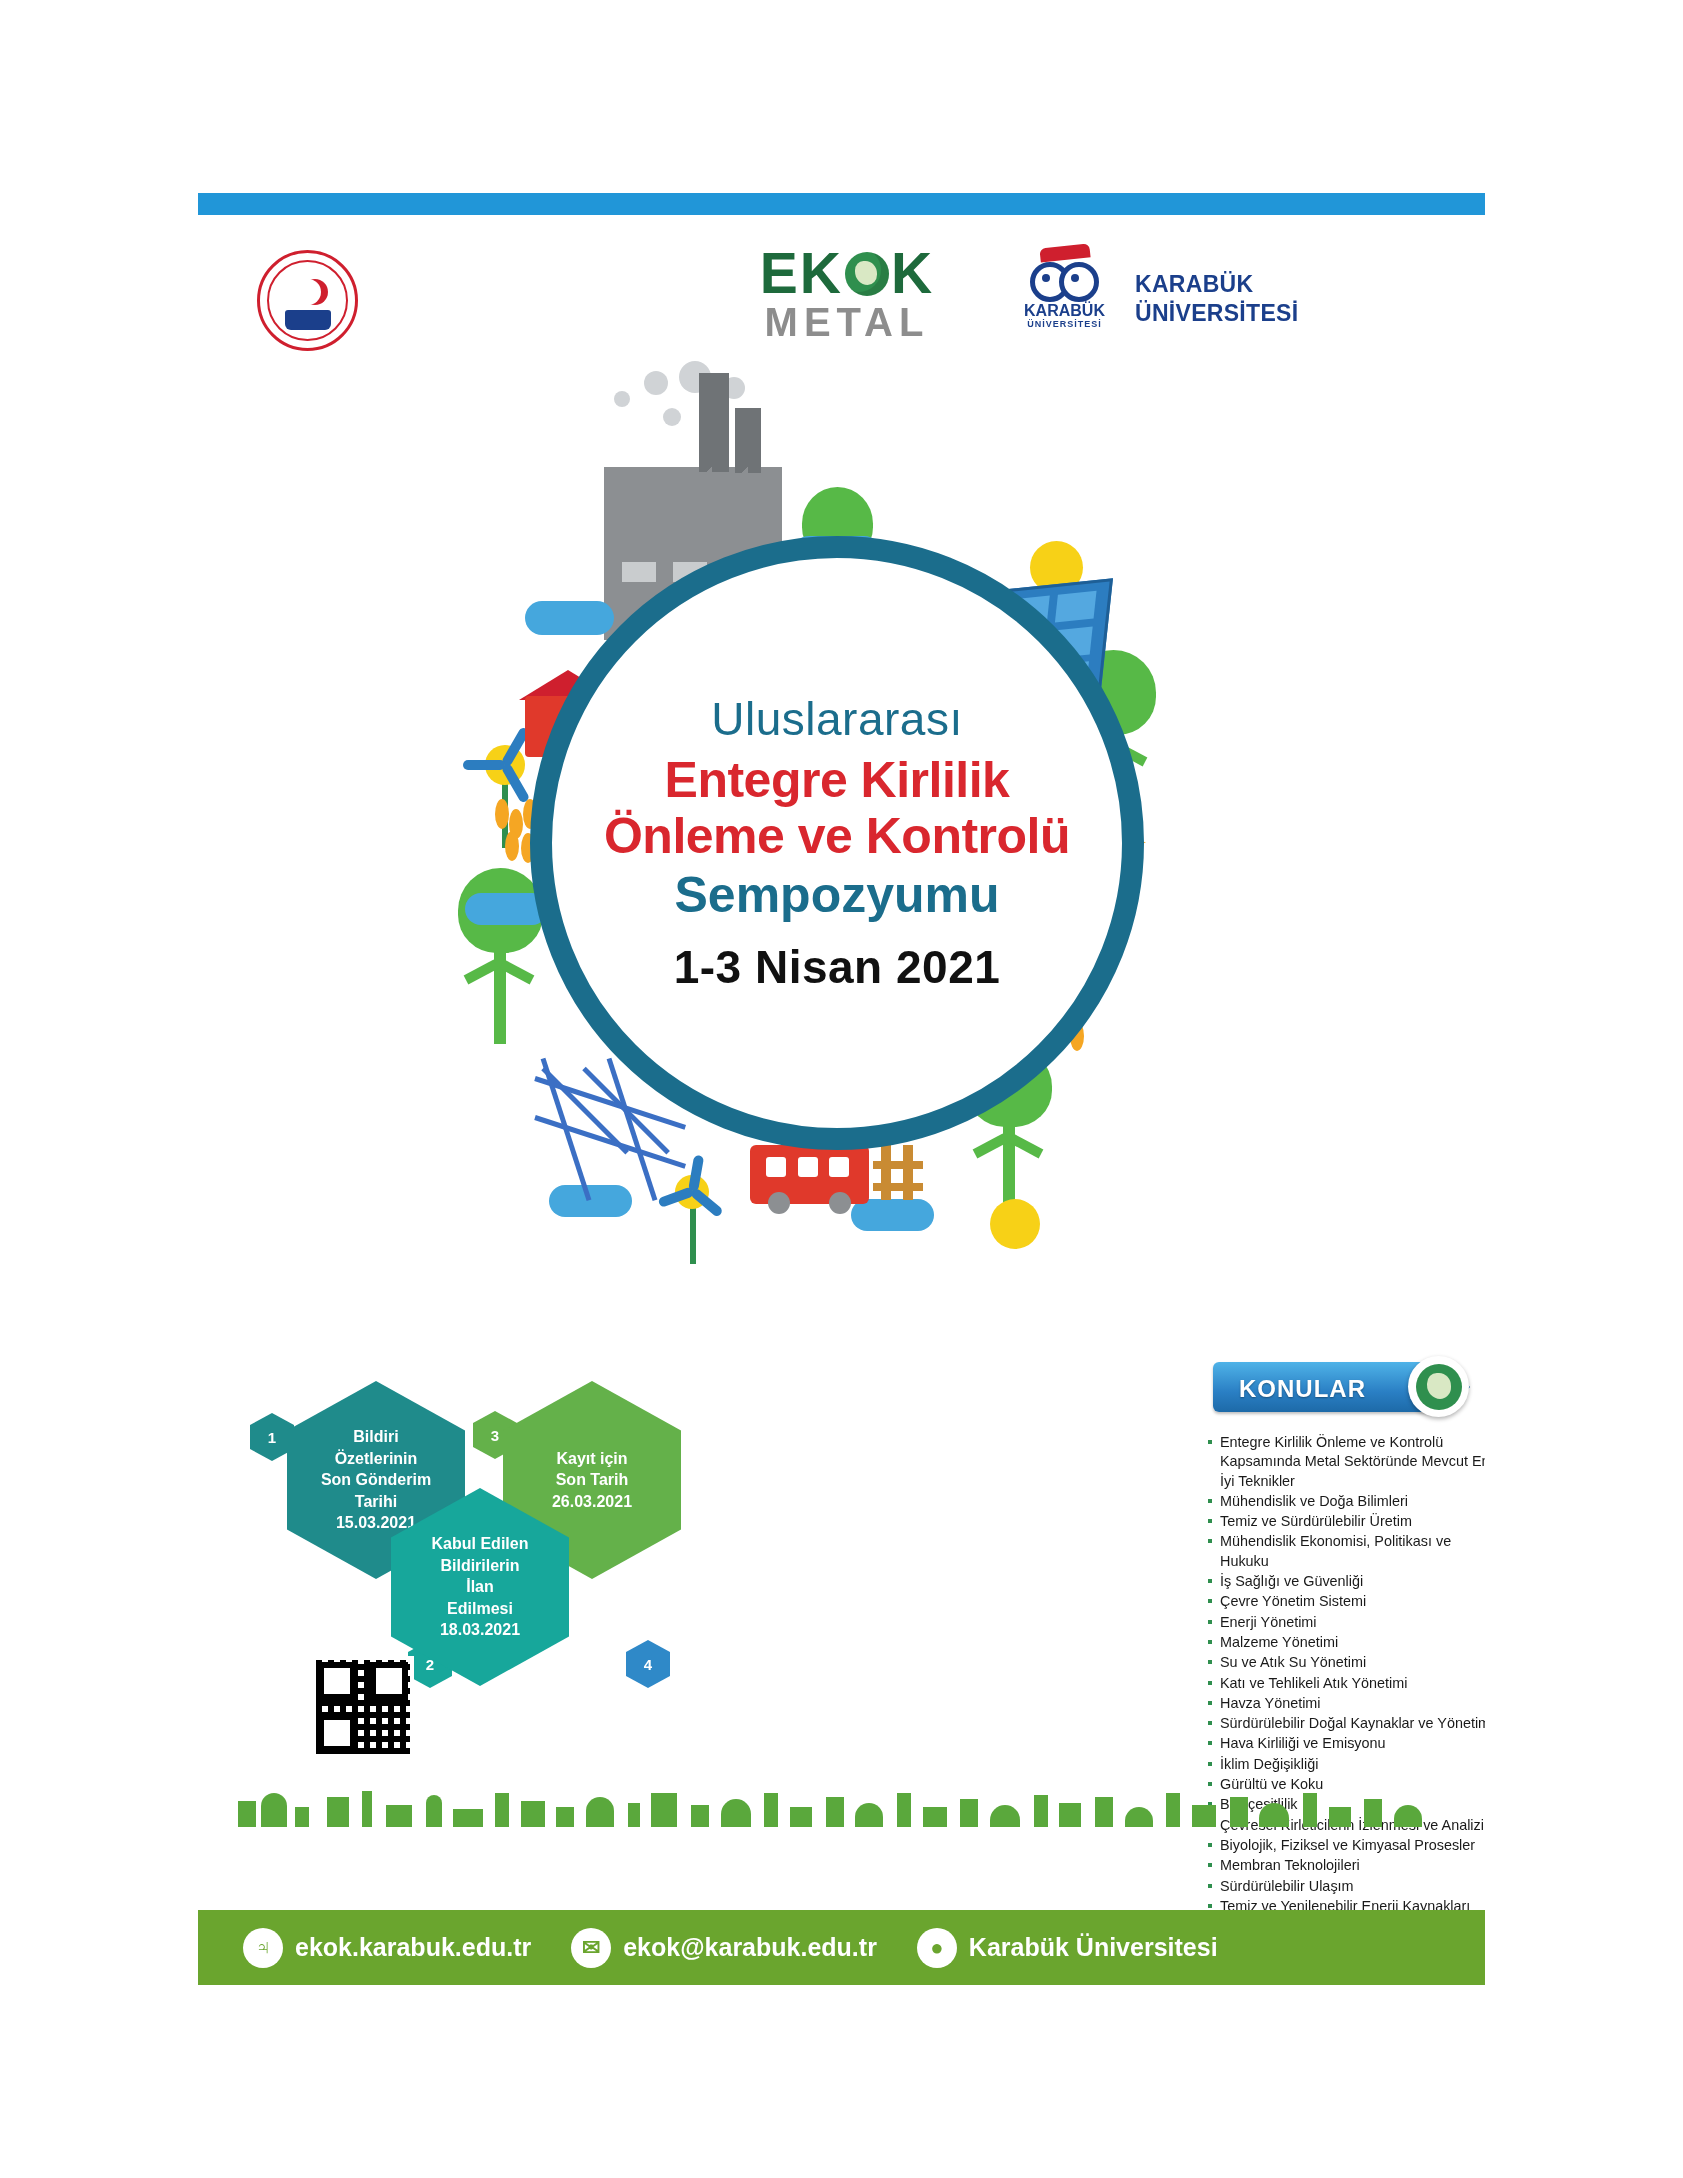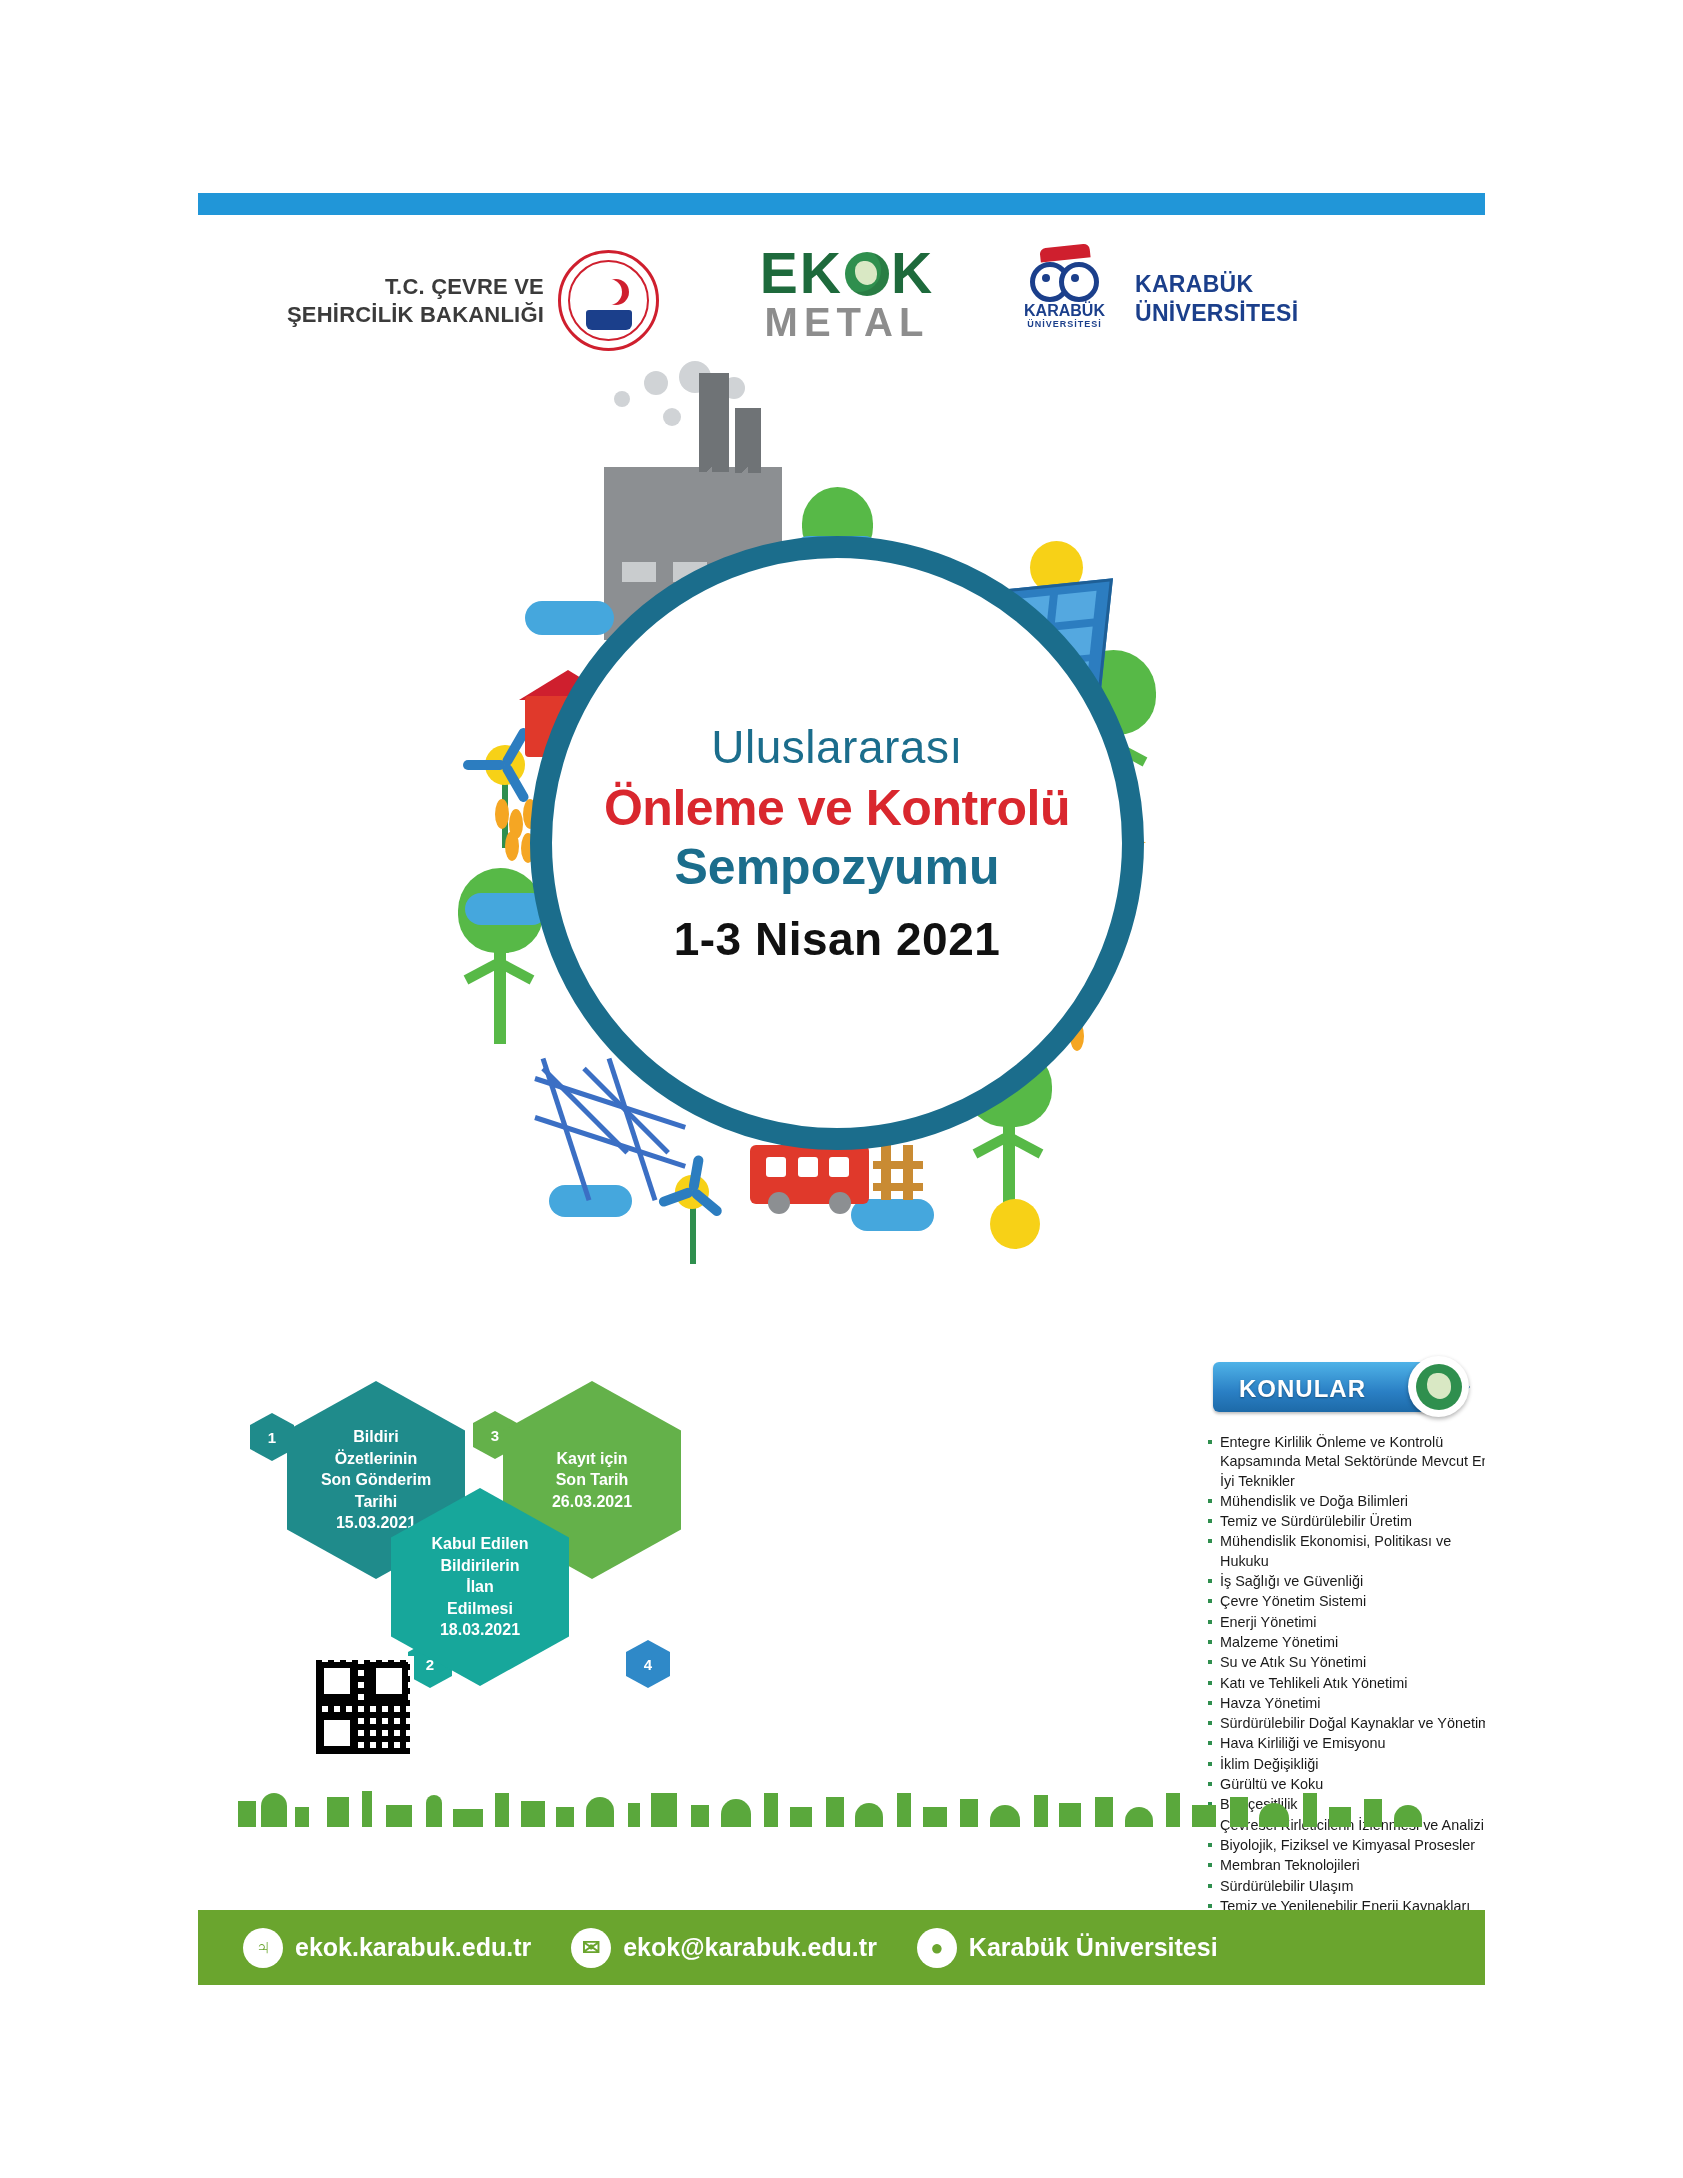--- a/index.html
+++ b/index.html
@@ -684,24 +684,20 @@
 </head>
 <body>
 
 <div class="poster">
 
   <div class="top-bar"></div>
 
   <div class="logo-row">
 
     <div class="logo-ministry">
-      <div class="text">
-        <div>T.C. ÇEVRE VE</div>
-        <div>ŞEHİRCİLİK BAKANLIĞI</div>
-      </div>
       <div class="seal">
         <div class="crescent"></div>
         <div class="book"></div>
       </div>
     </div>
 
     <div class="logo-ekok">
       <div class="ek">
         <span>EK</span>
         <span class="globe"></span>
@@ -863,20 +859,21 @@
     <div class="train">
       <div class="win" style="left:16px;"></div>
       <div class="win" style="left:48px;"></div>
       <div class="win" style="left:79px;"></div>
       <div class="wheel" style="left:18px;"></div>
       <div class="wheel" style="right:18px;"></div>
     </div>
 
     <div class="circle">
       <div class="pre">Uluslararası</div>
+      <div class="t1">Entegre Kirlilik</div>
       <div class="t2">Önleme ve Kontrolü</div>
       <div class="t3">Sempozyumu</div>
       <div class="date">1-3 Nisan 2021</div>
     </div>
   </div>
 
   <div class="topics">
     <div class="konular-banner">
       <div class="ribbon"></div>
       <div class="label">KONULAR</div>

